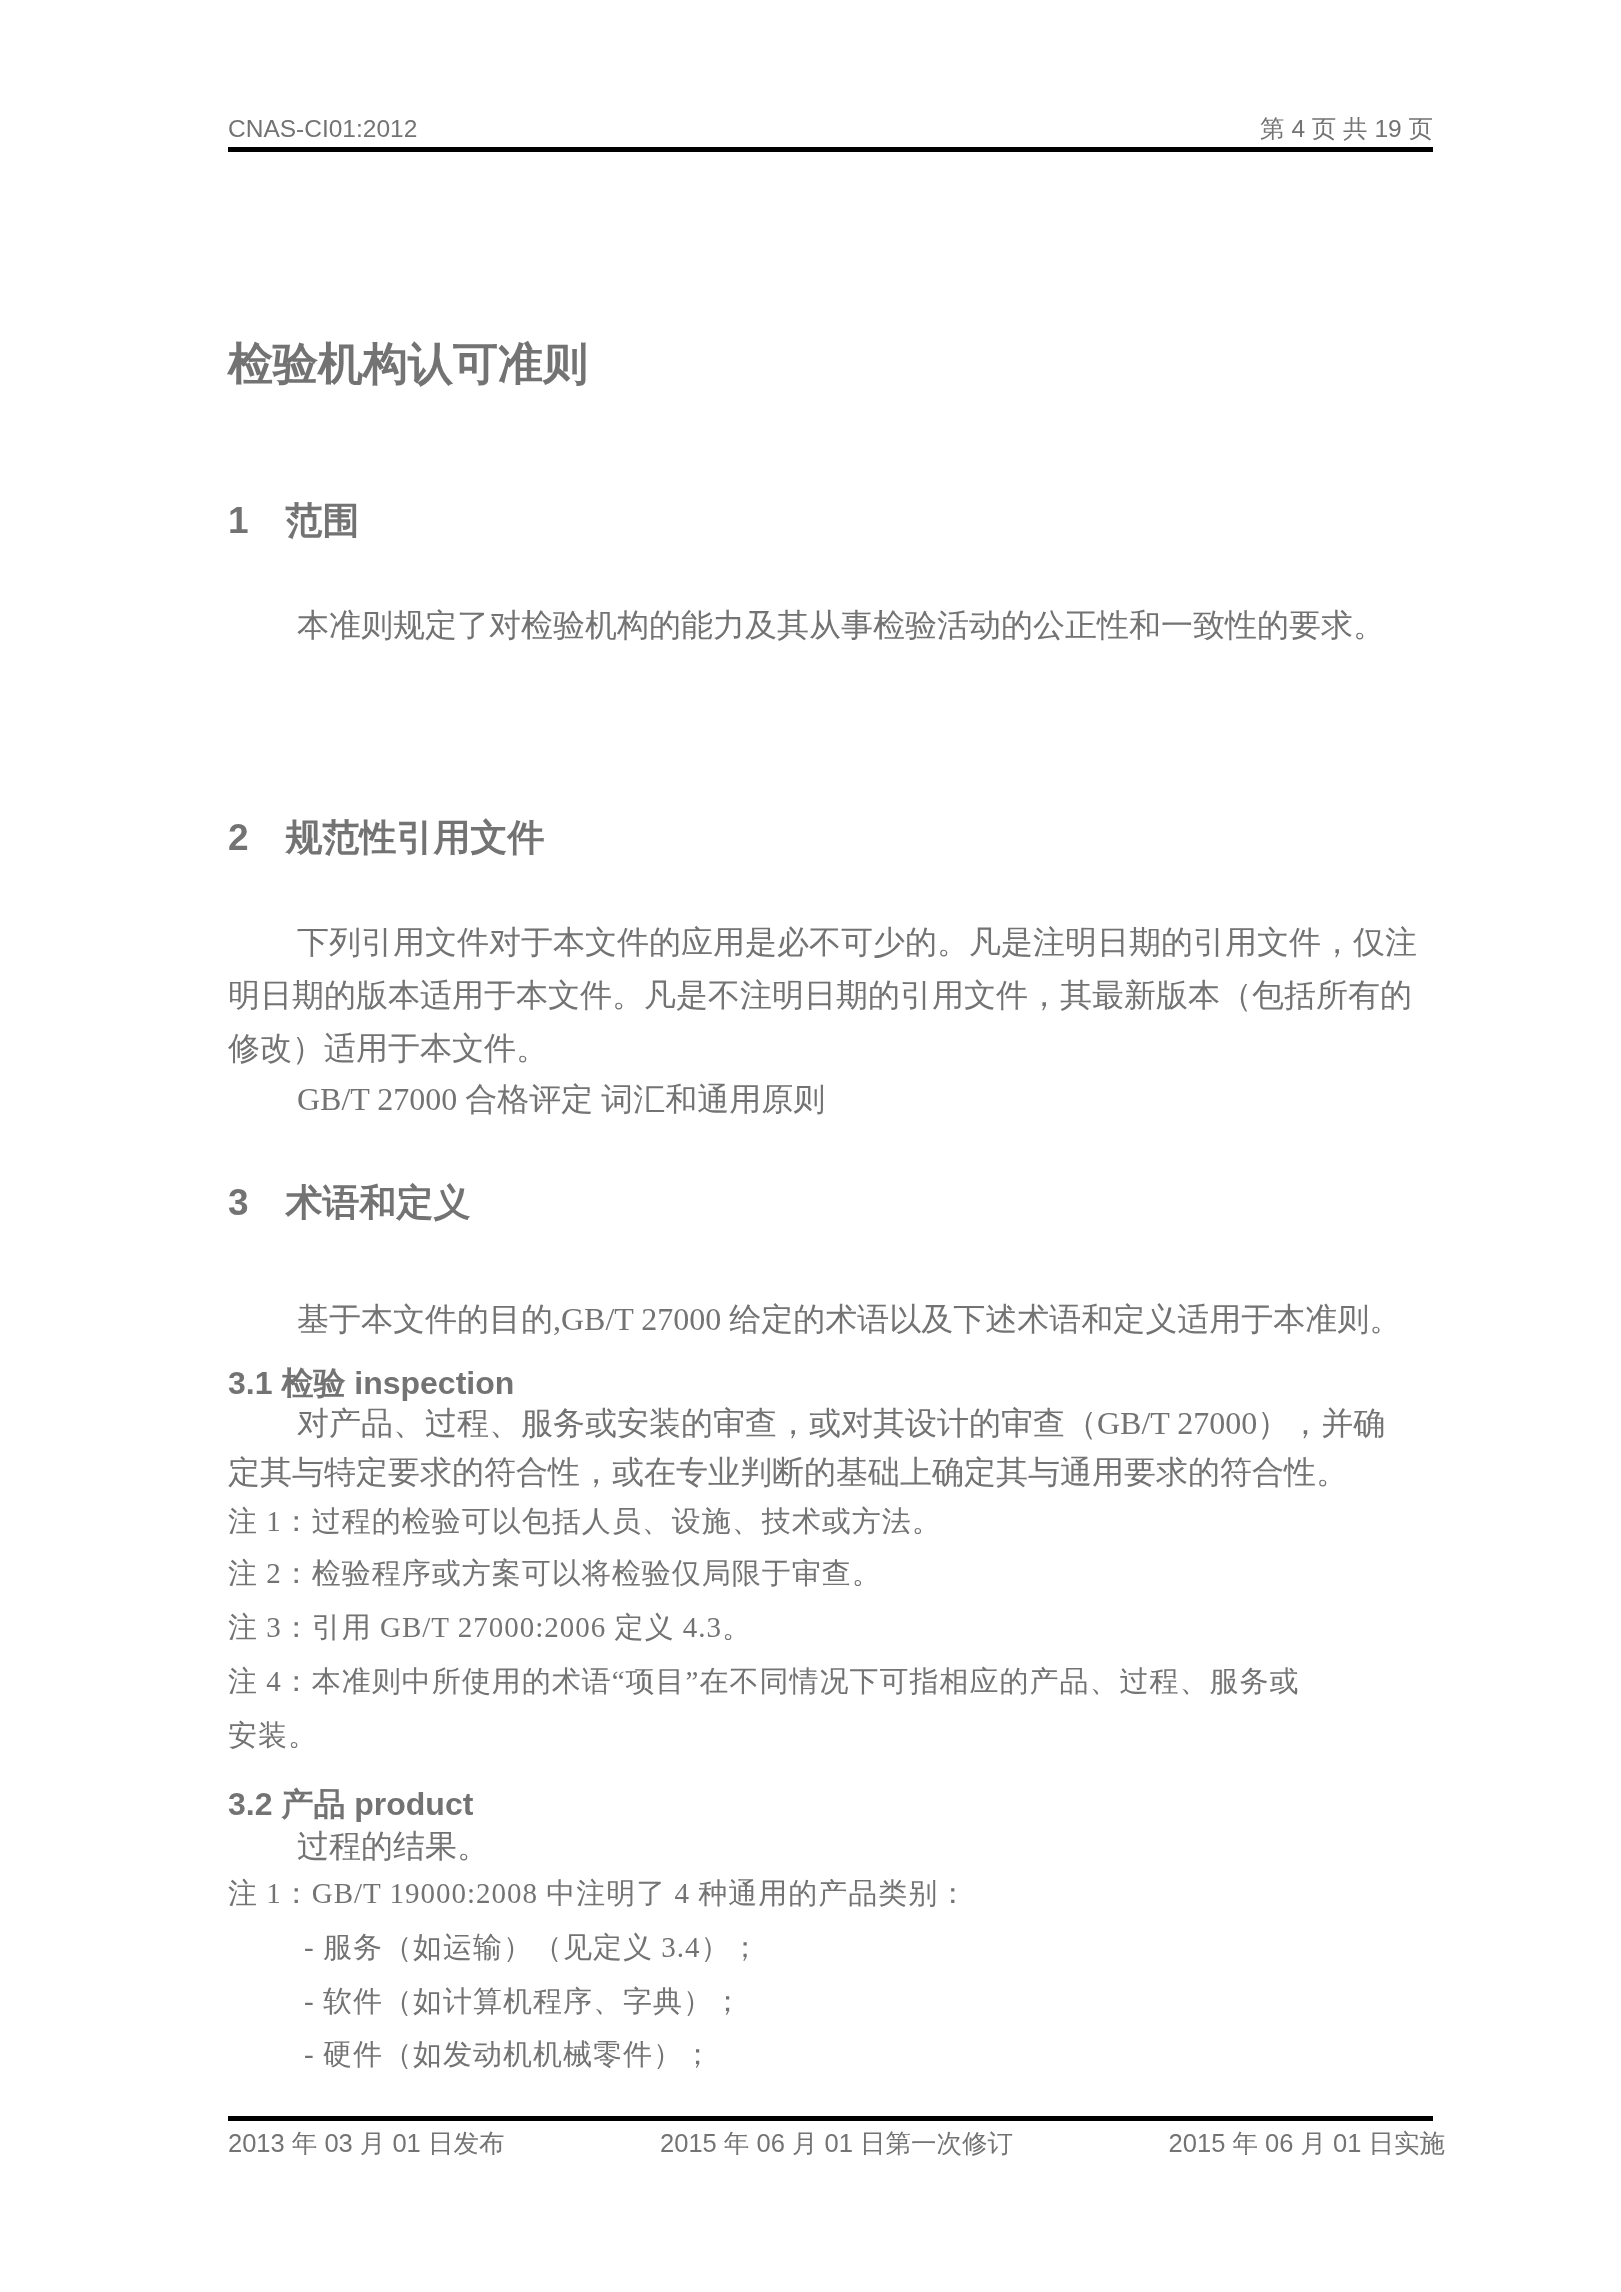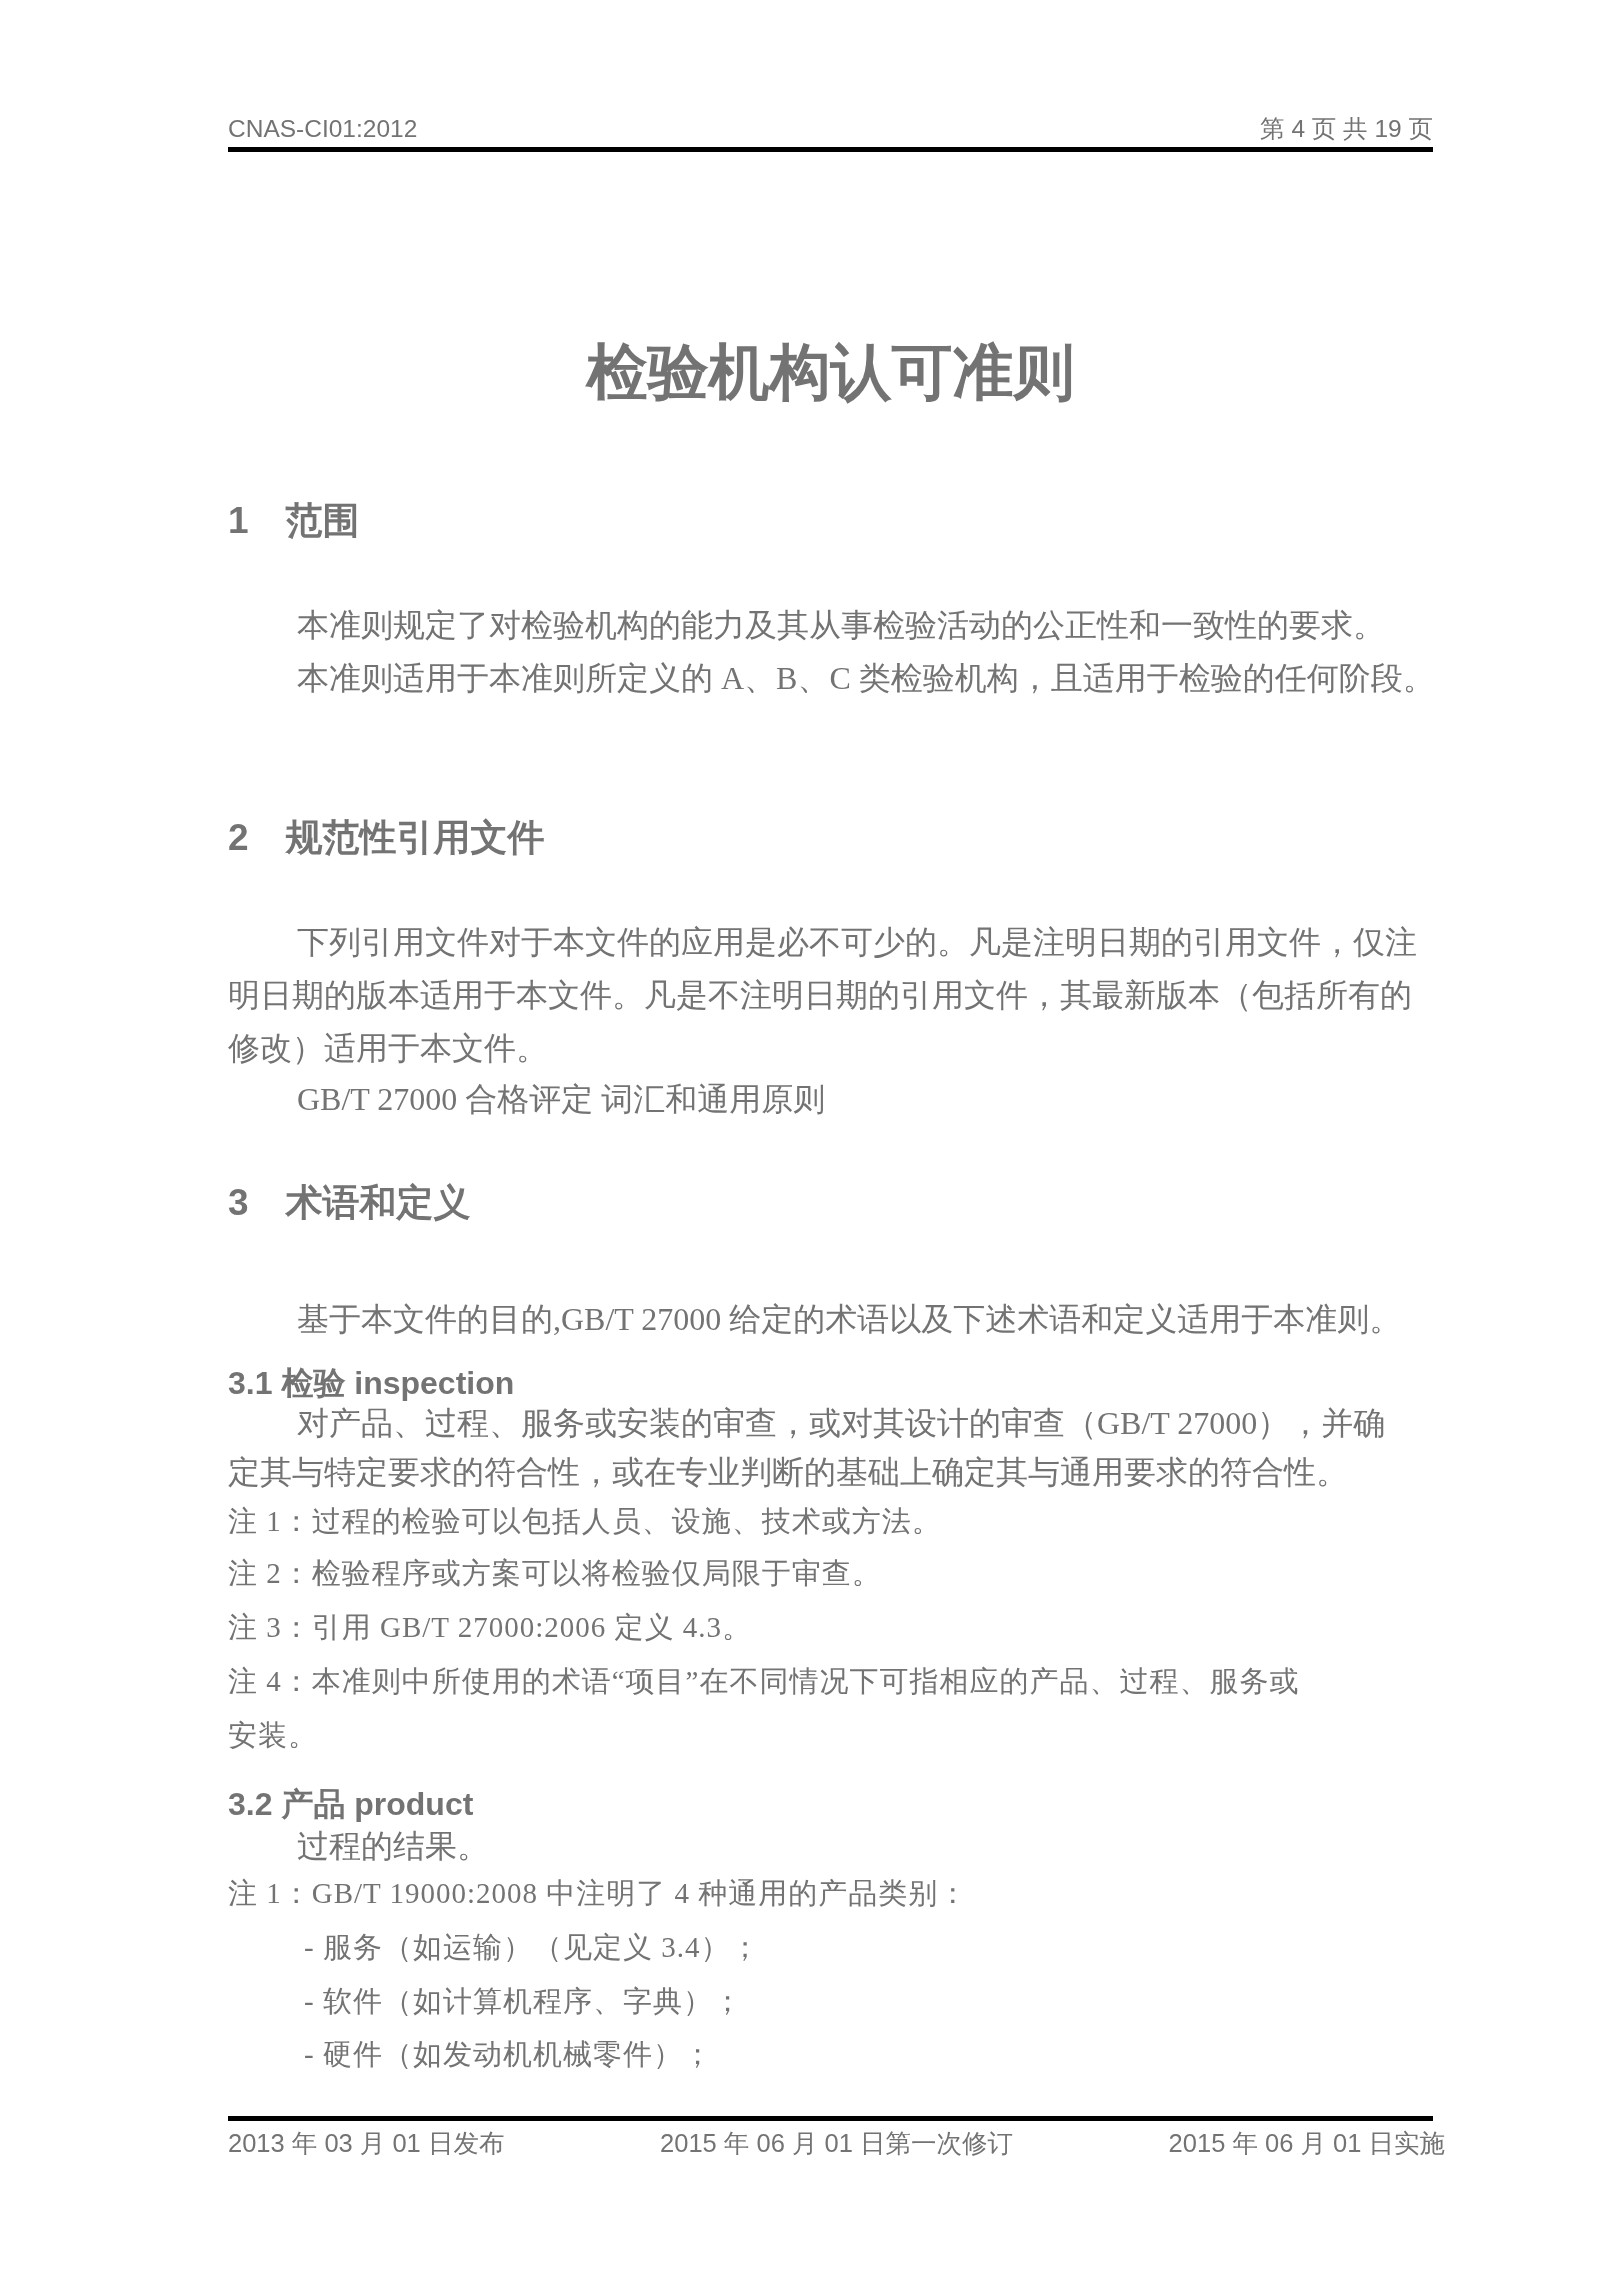--- a/index.html
+++ b/index.html
@@ -51,24 +51,24 @@
     font-size: 25.5px;
     line-height: 1.1;
   }
 
   
   .doc-title {
     position: absolute;
     top: 339px;
     left: 228px;
     right: 188px;
-    text-align: center;
+    text-align: left;
     font-family: "Liberation Sans", sans-serif;
     font-weight: bold;
-    font-size: 61px;
+    font-size: 45px;
     line-height: 1.1;
     white-space: nowrap;
   }
 
   
   .h-sec {
     position: absolute;
     left: 228px;
     font-family: "Liberation Sans", sans-serif;
     font-weight: bold;
@@ -118,21 +118,20 @@
   <div class="header-row">
     <span>CNAS-CI01:2012</span>
     <span>第 4 页 共 19 页</span>
   </div>
   <div class="hrule header-rule"></div>
 
   <div class="doc-title">检验机构认可准则</div>
 
   <div class="h-sec" style="top:502px">1　范围</div>
   <div class="bl ind" style="top:608px">本准则规定了对检验机构的能力及其从事检验活动的公正性和一致性的要求。</div>
-  <div class="bl ind" style="top:661px">本准则适用于本准则所定义的 A、B、C 类检验机构，且适用于检验的任何阶段。</div>
 
   <div class="h-sec" style="top:819px">2　规范性引用文件</div>
   <div class="bl" style="top:978px">明日期的版本适用于本文件。凡是不注明日期的引用文件，其最新版本（包括所有的</div>
   <div class="bl ind" style="top:925px">下列引用文件对于本文件的应用是必不可少的。凡是注明日期的引用文件，仅注</div>
   <div class="bl" style="top:1031px">修改）适用于本文件。</div>
   <div class="bl ind" style="top:1082px">GB/T 27000 合格评定 词汇和通用原则</div>
 
   <div class="h-sec" style="top:1184px">3　术语和定义</div>
   <div class="bl ind" style="top:1302px">基于本文件的目的,GB/T 27000 给定的术语以及下述术语和定义适用于本准则。</div>
 

